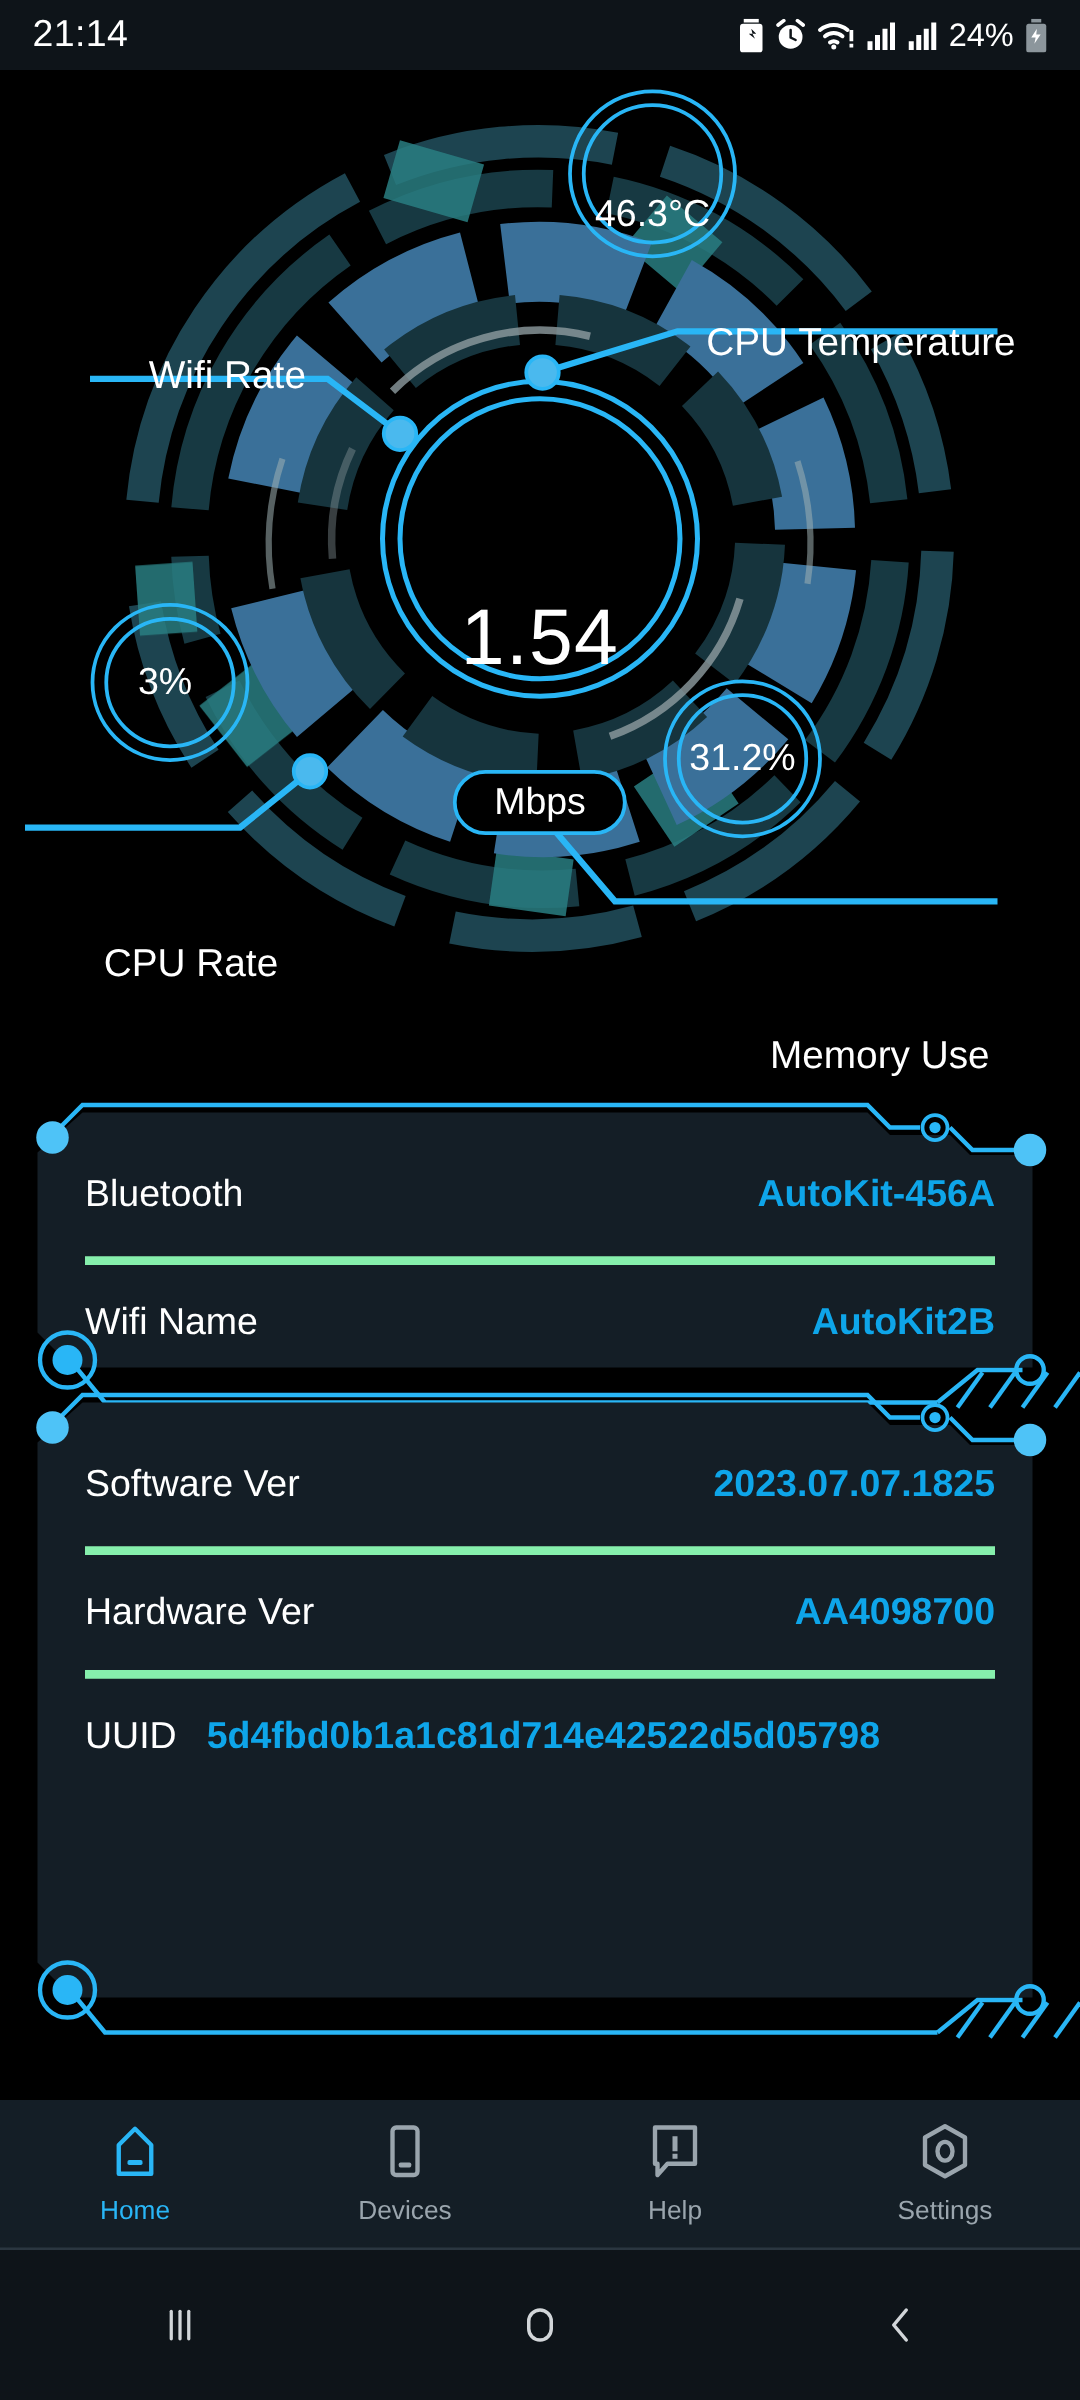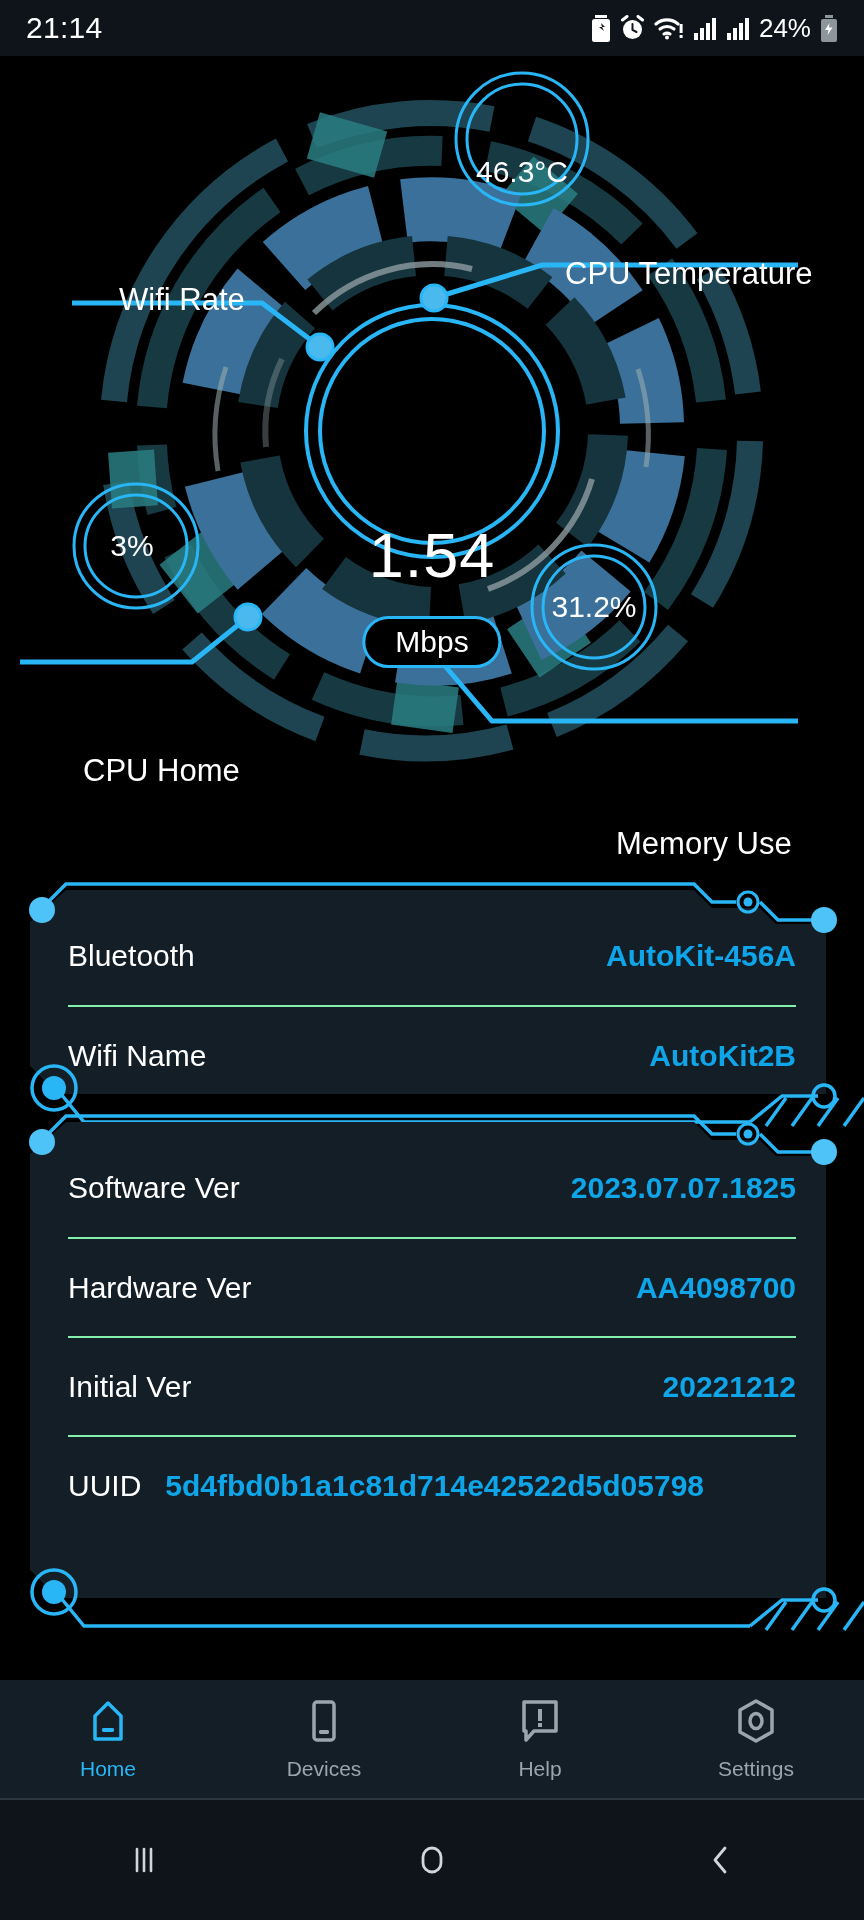--- a/index.html
+++ b/index.html
@@ -35,40 +35,40 @@
   .lbl-mem{ left:616px; top:770px; }
 
   .badge{
     position:absolute; display:flex; align-items:center; justify-content:center;
     color:#fff; border-radius:50%;
   }
   .badge span{ position:relative; z-index:3; }
 
   .center-val{
     position:absolute; left:0; right:0; top:418px; text-align:center;
-    color:#fff; font-size:63px; font-weight:400; letter-spacing:1px;margin-top:45px;
+    color:#fff; font-size:63px; font-weight:400; letter-spacing:1px;
   }
   .unit-pill{
     position:absolute; left:50%; transform:translateX(-50%); top:560px;
     border:3px solid #29b6f6; border-radius:26px;
     padding:6px 30px; color:#fff; font-size:30px; background:#000;
   }
 
   
   .card{ position:absolute; left:0; width:864px; }
   .card-body{
     position:absolute; left:30px; right:30px; top:24px;
     background:#141e26; padding:0 38px;
   }
   .deco{ position:absolute; left:0; top:0; }
   .row{
     display:flex; align-items:center; justify-content:space-between;
     height:99px; color:#fff; font-size:30px;
   }
-  .row + .row{ border-top:2px solid #86efac; }
+  .row + .row{ border-top:7px solid #86efac; }
   .row .k{ color:#fff; }
   .row .v{ color:#0ea5e9;font-weight:bold; }
   .row.uuid{ justify-content:flex-start; gap:24px; }
 
   
   .botnav{
     position:absolute; left:0; bottom:120px; width:864px; height:120px;
     background:#141e26; display:flex; align-items:center;
     border-bottom:2px solid #2a3640;
   }
@@ -238,21 +238,21 @@
     </div>
     <div class="badge" style="left:70px; top:428px; width:124px; height:124px;">
       <span style="font-size:30px;">3%</span>
     </div>
     <div class="badge" style="left:532px; top:489px; width:124px; height:124px;">
       <span style="font-size:30px;">31.2%</span>
     </div>
 
     <div class="g-label lbl-wifi">Wifi Rate</div>
     <div class="g-label lbl-cputemp">CPU Temperature</div>
-    <div class="g-label lbl-cpurate">CPU Home</div>
+    <div class="g-label lbl-cpurate">CPU Rate</div>
     <div class="g-label lbl-mem">Memory Use</div>
 
     <div class="center-val">1.54</div>
     <div class="unit-pill">Mbps</div>
   </div>
 
   <div class="card" style="top:866px; height:300px;">
     <svg class="deco" width="864" height="300" viewBox="0 0 864 300">
 
       <path d="M30 56 L66 24 L694 24 L712 42 L760 42 L776 58 L826 58 L826 228 L58 228 L30 200 Z" fill="#141e26"></path>
@@ -313,24 +313,20 @@
     </svg>
     <div class="card-body" style="top:40px; height:450px; background:transparent;">
       <div class="row">
         <span class="k">Software Ver</span>
         <span class="v">2023.07.07.1825</span>
       </div>
       <div class="row">
         <span class="k">Hardware Ver</span>
         <span class="v">AA4098700</span>
       </div>
-      <div class="row">
-        <span class="k">Initial Ver</span>
-        <span class="v">20221212</span>
-      </div>
       <div class="row uuid">
         <span class="k">UUID</span>
         <span class="v">5d4fbd0b1a1c81d714e42522d5d05798</span>
       </div>
     </div>
   </div>
 
   <div class="botnav">
     <div class="nav-item active">
       <svg width="48" height="48" viewBox="0 0 48 48">

